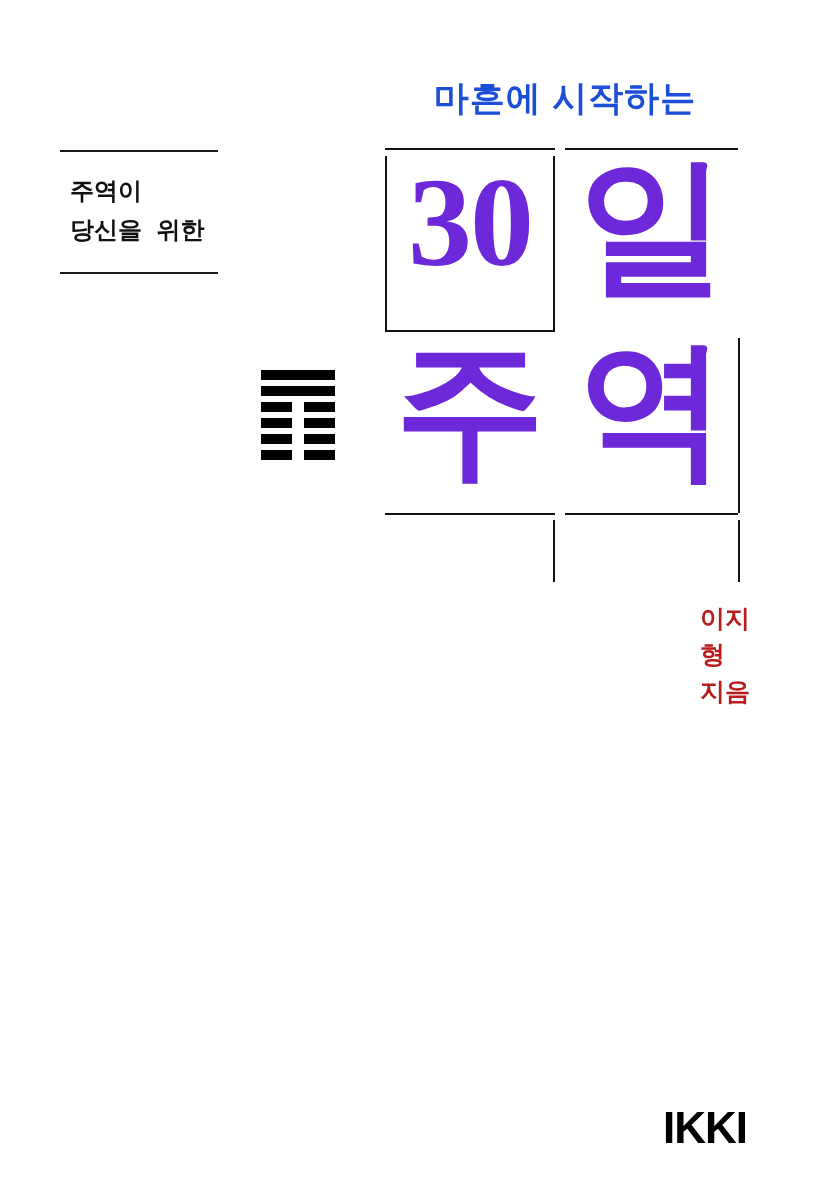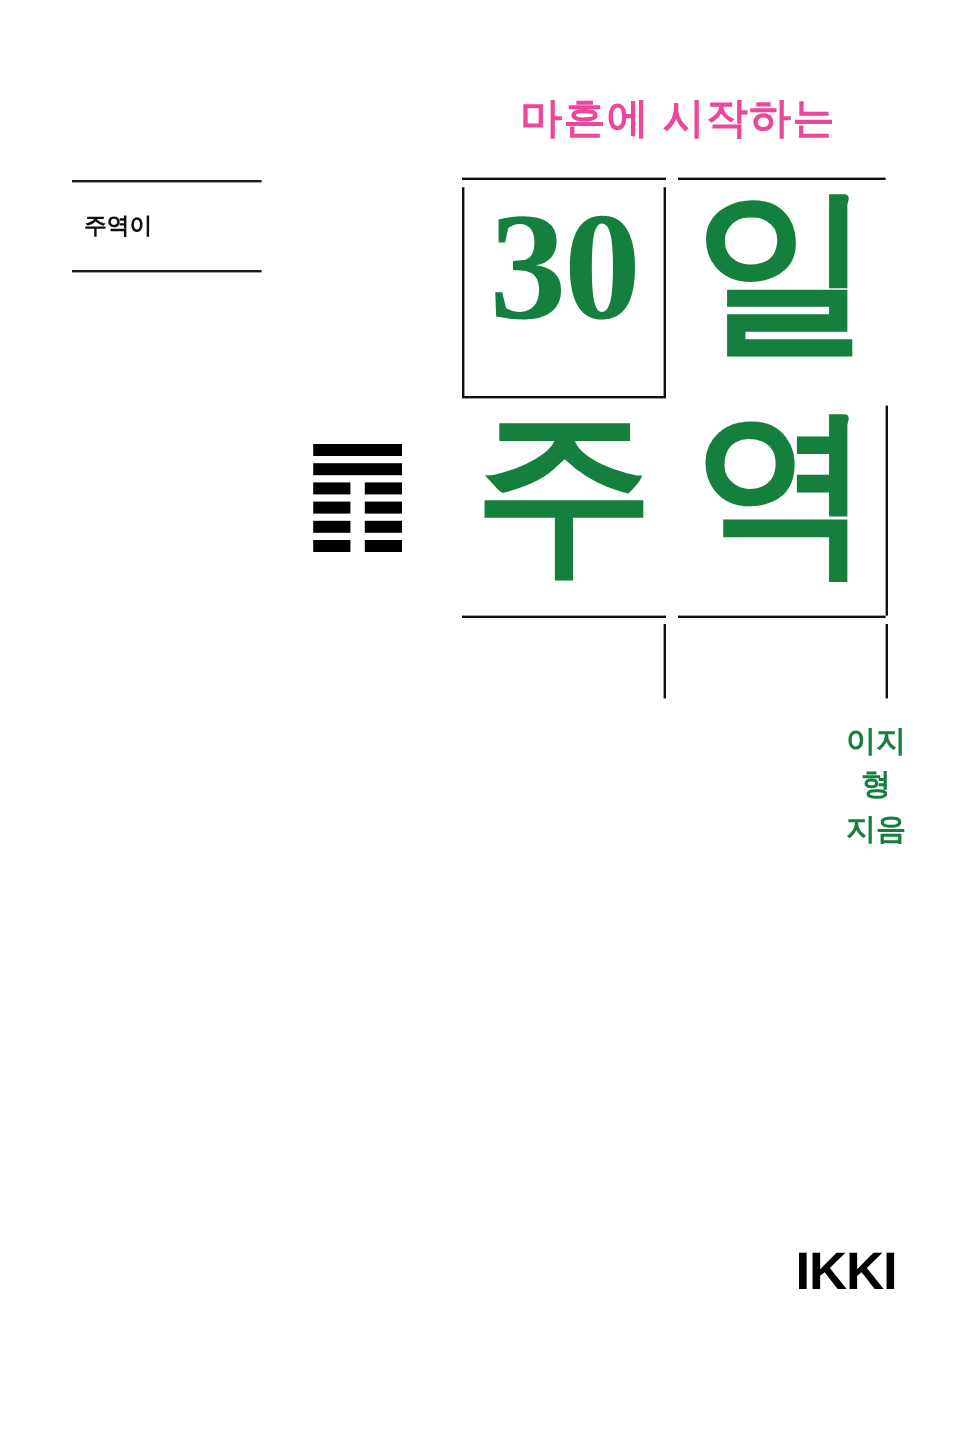--- a/index.html
+++ b/index.html
@@ -24,38 +24,38 @@
   .series-line {
     position: absolute;
     left: 395px;
     top: 75px;
     width: 340px;
     text-align: center;
     font-size: 35px;
     font-weight: 700;
     letter-spacing: 1px;
     white-space: nowrap;
-    color: #ec4899;
+    color: #1d4ed8;
   }
 
   
   .subtitle-block {
     position: absolute;
     left: 60px;
     top: 150px;
     width: 160px;
   }
   .rule {
     width: 158px;
     height: 2px;
     background: #1a1a1a;
   }
   .subtitle-lines {
     padding: 22px 0 20px 10px;
-    font-size: 19px;
+    font-size: 24px;
     font-weight: 700;
     line-height: 1.62;
     color: #111;
     font-family: Liberation Mono, monospace;
   }
   .subtitle-lines div {
     white-space: nowrap;
   }
 
   
@@ -85,21 +85,21 @@
   .grid {
     position: absolute;
     left: 385px;
     top: 148px;
     width: 368px;
     height: 440px;
   }
   .cell {
     position: absolute;
     font-weight: 700;
-    color: #15803d;
+    color: #6d28d9;
     text-align: center;
     line-height: 1;
   }
   .cell-30 {
     left: 0;
     top: 10px;
     width: 170px;
     font-size: 128px;
     font-family: "Liberation Serif", serif;
     letter-spacing: -2px;
@@ -141,49 +141,49 @@
 
   
   .author {
     position: absolute;
     left: 700px;
     top: 600px;
     width: 60px;
     font-size: 25px;
     font-weight: 700;
     line-height: 1.45;
-    text-align: center;
-    color: #15803d;
+    color: #b91c1c;
   }
 
   
   .publisher {
     position: absolute;
     left: 640px;
-    top: 1035px;
+    top: 1103px;
     width: 130px;
     text-align: center;
     font-family: "Liberation Sans", sans-serif;
     font-size: 44px;
     font-weight: 700;
     letter-spacing: -1px;
     color: #000;
   }
 </style>
 </head>
 <body>
 
 <div class="page">
 
   <div class="series-line">마흔에 시작하는</div>
 
   <div class="subtitle-block">
     <div class="rule"></div>
     <div class="subtitle-lines">
       <div>주역이</div>
+      <div>당신을 위한</div>
     </div>
     <div class="rule"></div>
   </div>
 
   <div class="trigram">
     <div class="row full">
         <span class="seg"></span>
       </div>
     <div class="row full">
         <span class="seg"></span>

